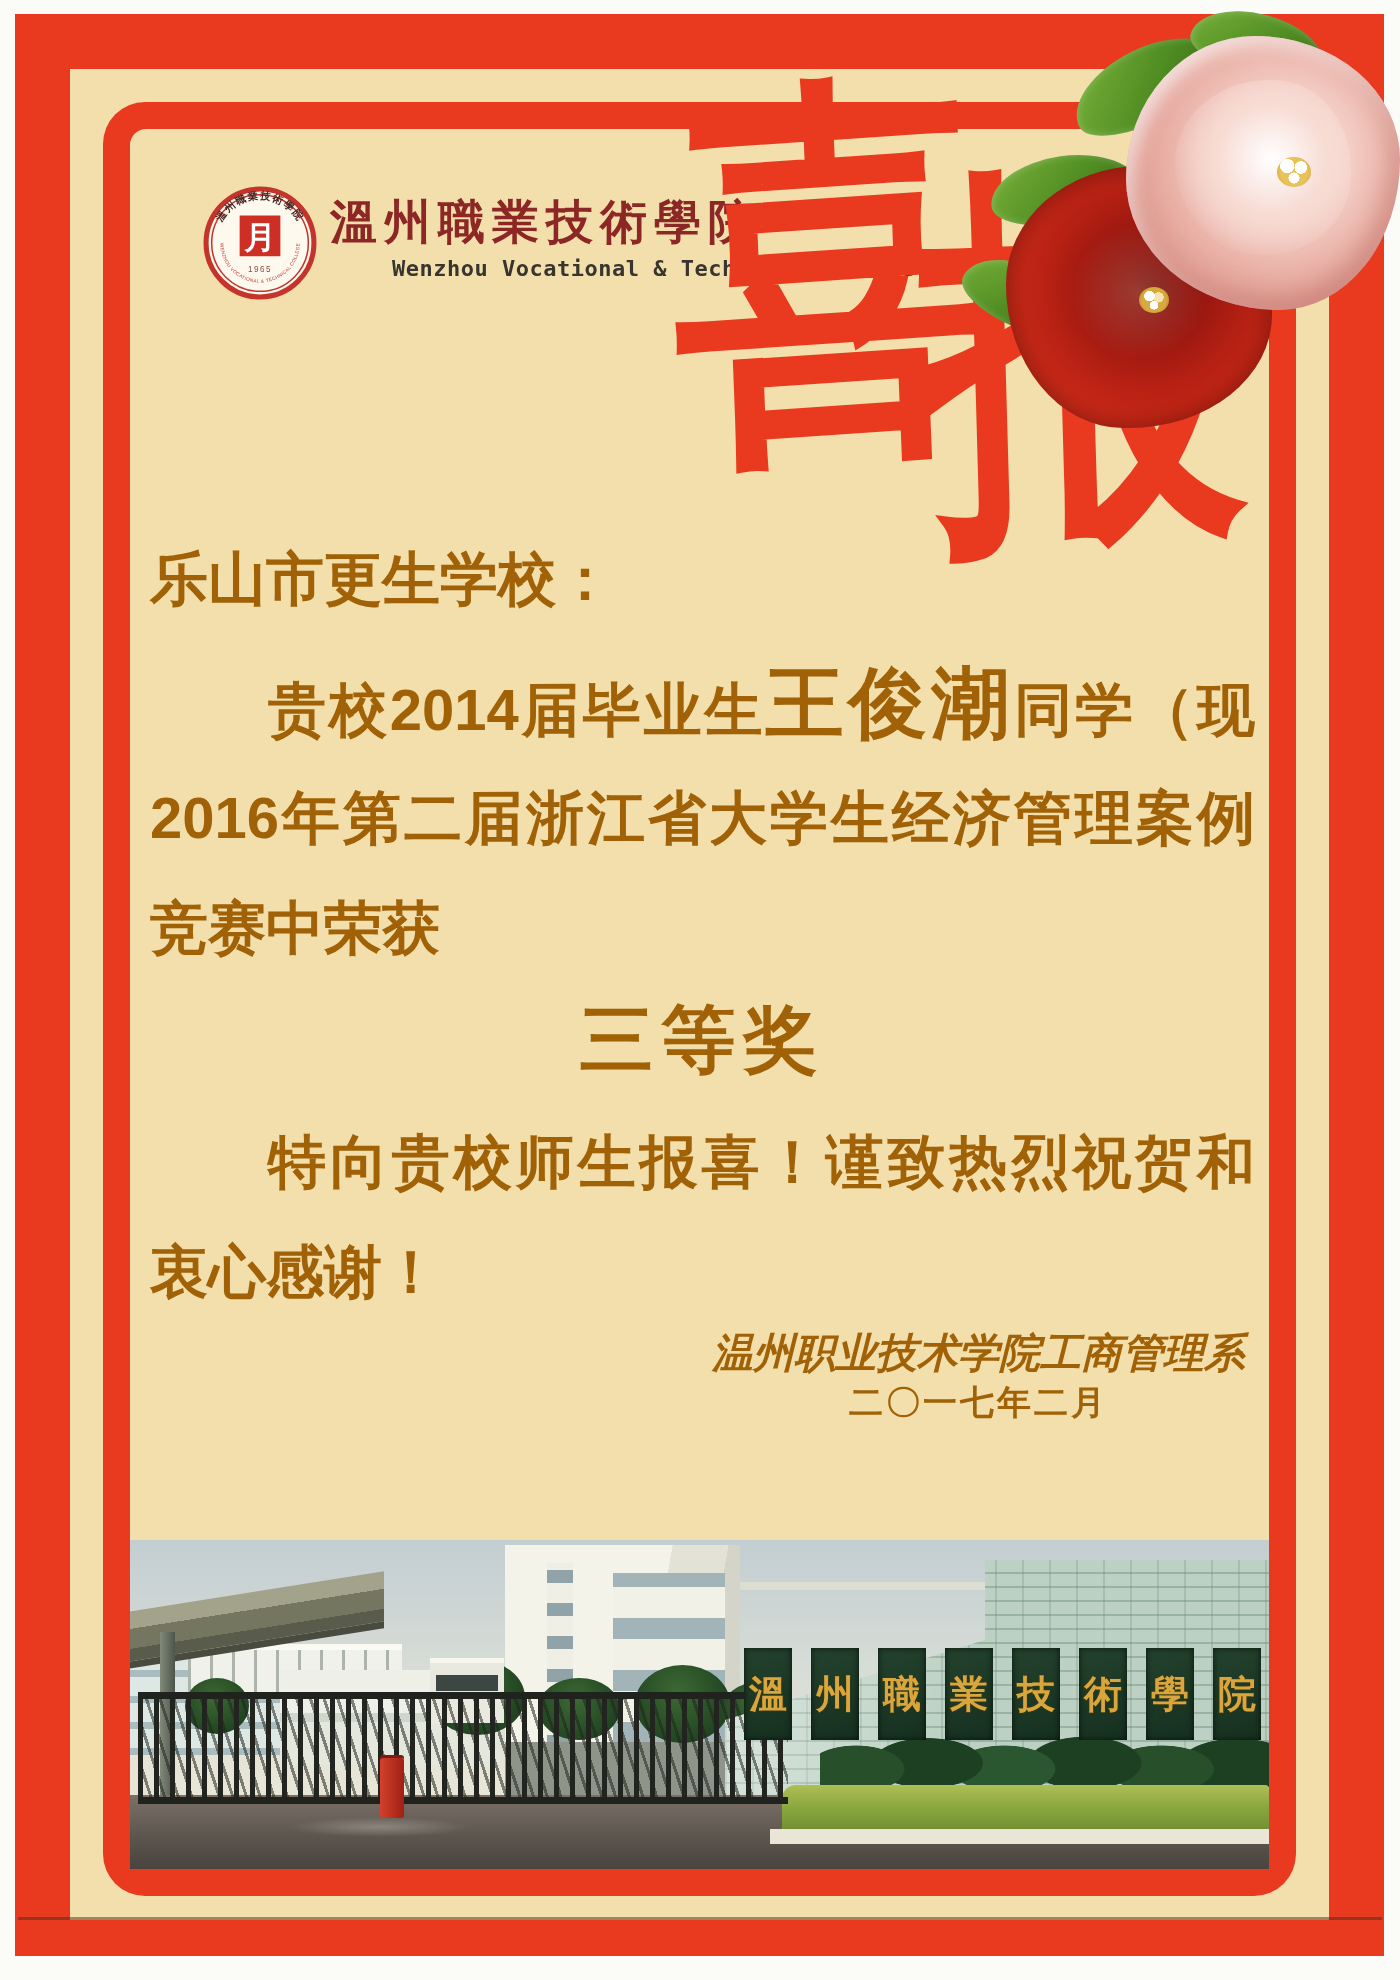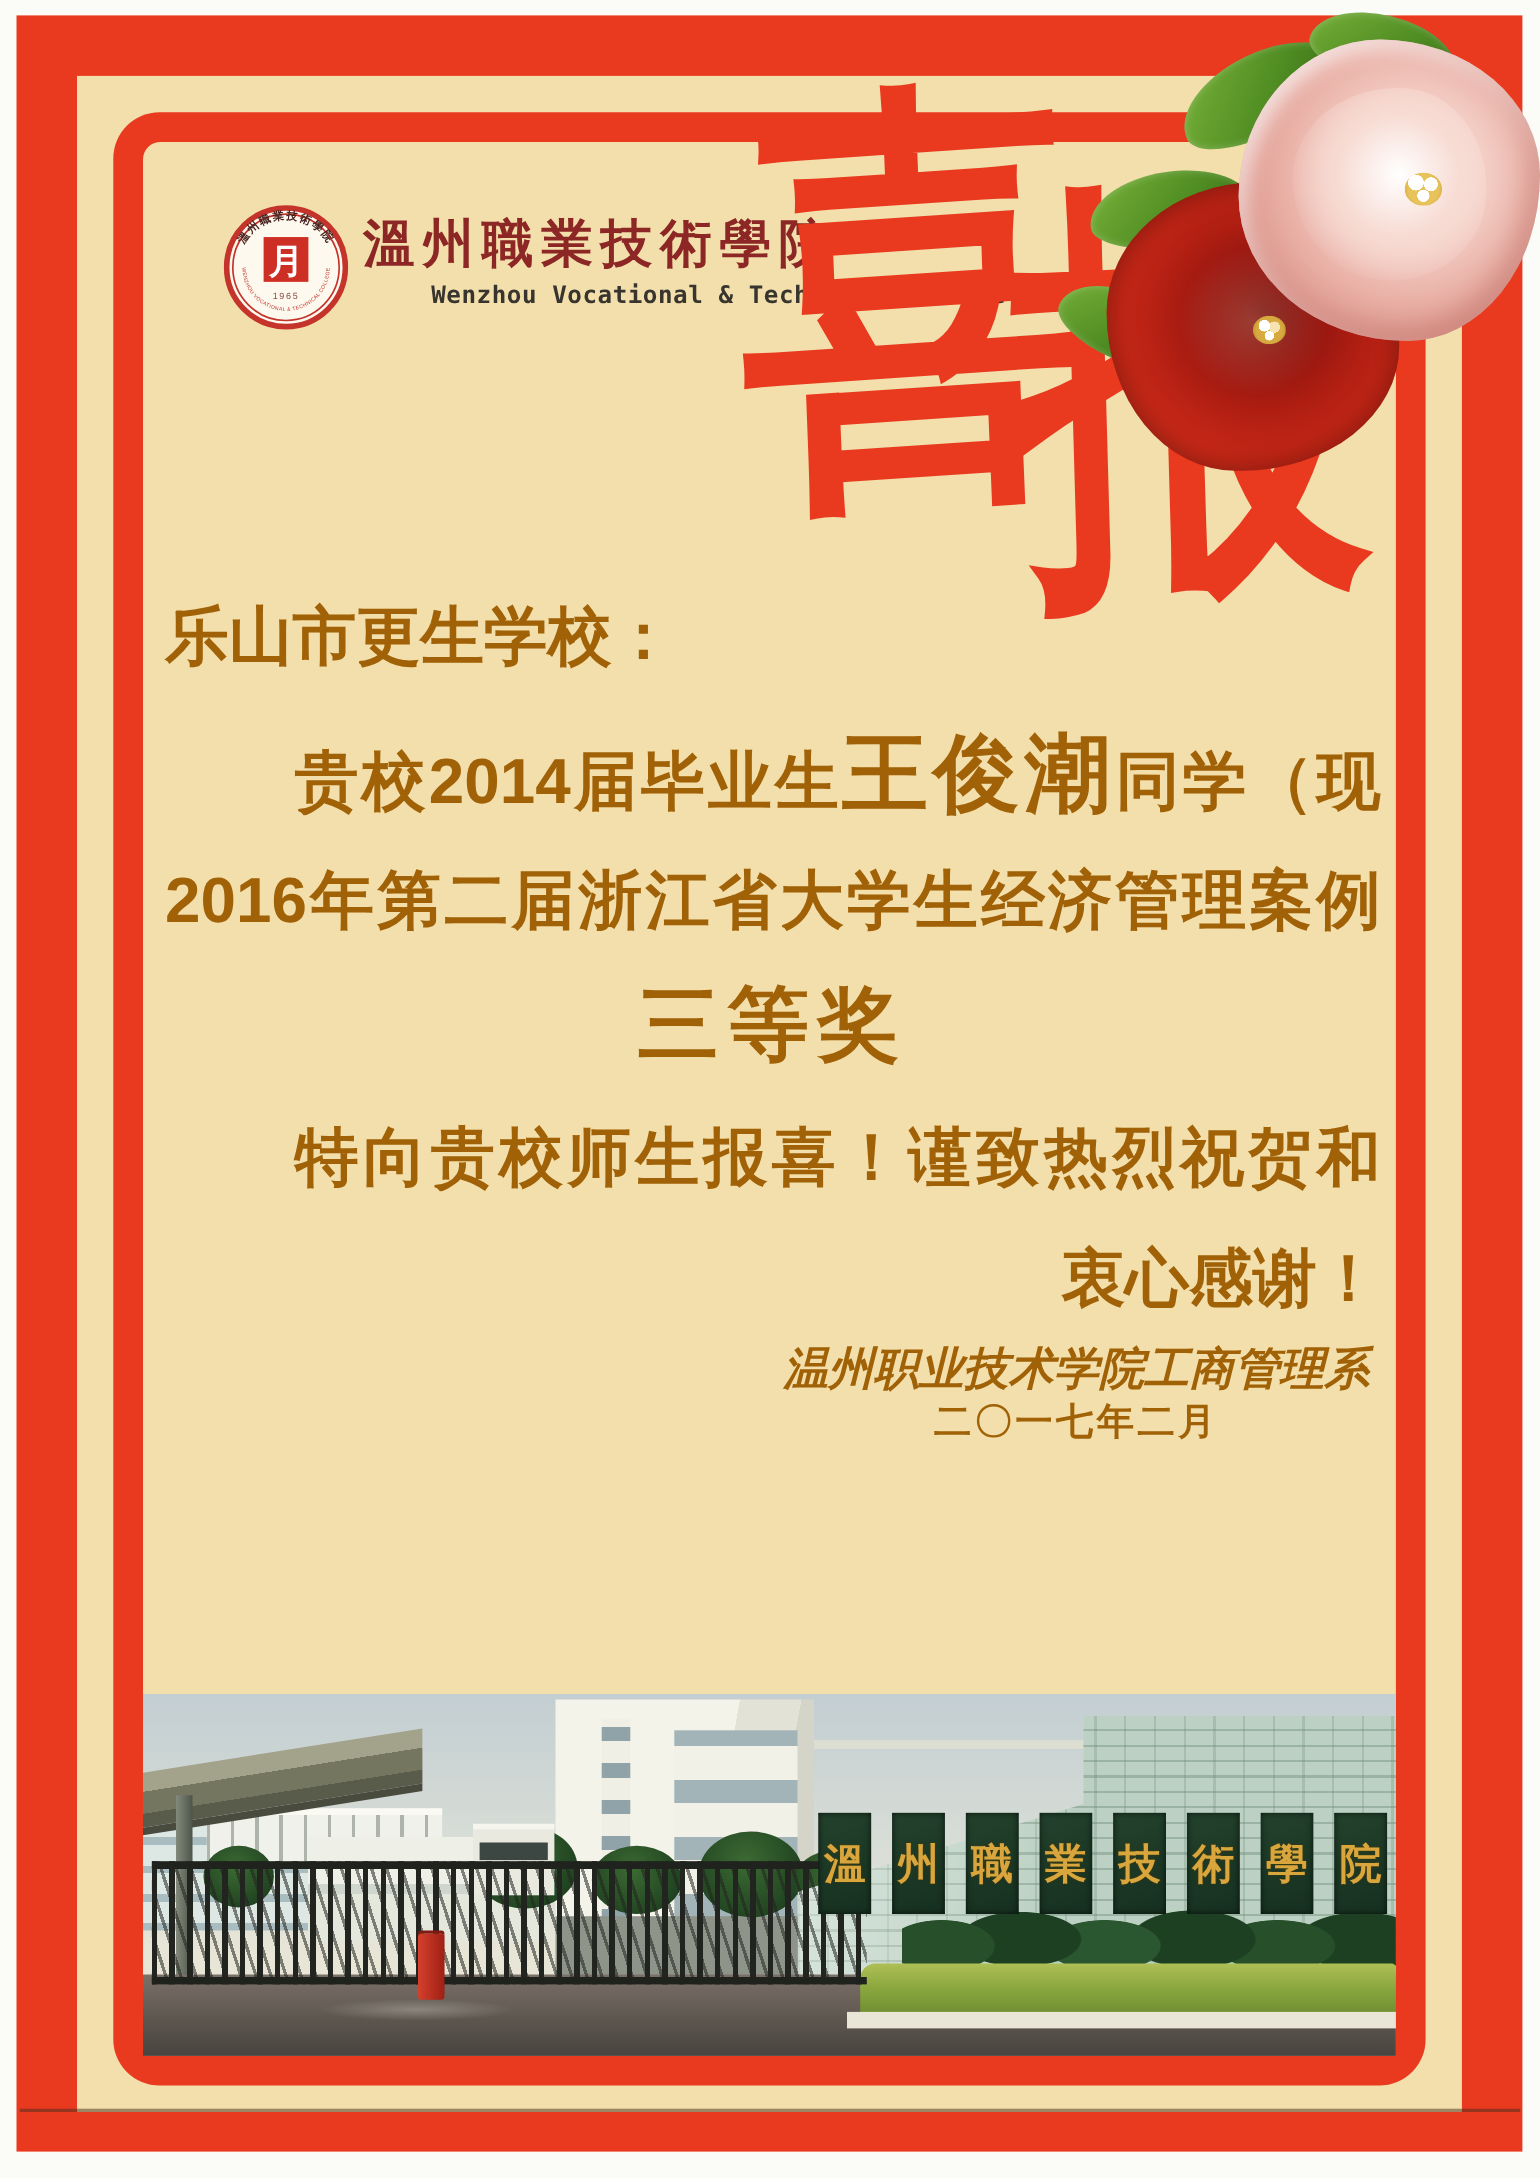--- a/index.html
+++ b/index.html
@@ -71,21 +71,21 @@
   .justify{text-align:justify;text-align-last:justify;}
   .indent{text-indent:118px;}
   .salutation{line-height:66px;}
   .line2{margin-top:58px;}
   .line3{margin-top:36px;}
   .line4{margin-top:42px;}
   .line5{margin-top:44px;}
   .student-name{font-size:78px;line-height:66px;letter-spacing:2px;}
   .award{margin-top:38px;font-size:74px;line-height:82px;text-align:center;letter-spacing:8px;}
   .closing1{margin-top:48px;}
-  .closing2{margin-top:44px;text-align:right;}
+  .closing2{margin-top:44px;}
   .sig-block{margin-top:24px;margin-left:auto;width:max-content;text-align:center;padding-right:10px;}
   .sig-line{font-size:41px;line-height:48px;font-style:italic;}
   .date-line{font-size:34px;line-height:50px;letter-spacing:3px;}
 
   
   .photo{position:absolute;left:130px;right:131px;top:1540px;bottom:111px;overflow:hidden;z-index:6;
       background:linear-gradient(180deg,#c3ced2 0%,#d6dcd6 38%,#e7e5d6 72%,#eae7d8 100%);}
   .photo > div{position:absolute;}
   .ph-bldg-far{left:0;top:100px;width:160px;height:115px;
       background:repeating-linear-gradient(0deg,#a9bcbf 0 7px,#dde7e3 7px 26px);}
@@ -192,20 +192,21 @@
       </div>
     <div class="peony peony-pink">
         <div class="stamen"></div>
       </div>
   </div>
 
   <div class="body-text">
     <div class="t-line salutation">乐山市更生学校：</div>
     <div class="t-line justify indent line2"><span>贵校2014届毕业生</span><span class="student-name">王俊潮</span><span>同学（现</span></div>
     <div class="t-line justify line4">2016年第二届浙江省大学生经济管理案例</div>
+    <div class="t-line line5">竞赛中荣获</div>
     <div class="award">三等奖</div>
     <div class="t-line justify indent closing1">特向贵校师生报喜！谨致热烈祝贺和</div>
     <div class="t-line closing2">衷心感谢！</div>
     <div class="sig-block">
       <div class="sig-line">温州职业技术学院工商管理系</div>
       <div class="date-line">二〇一七年二月</div>
     </div>
   </div>
 
   <div class="photo">

